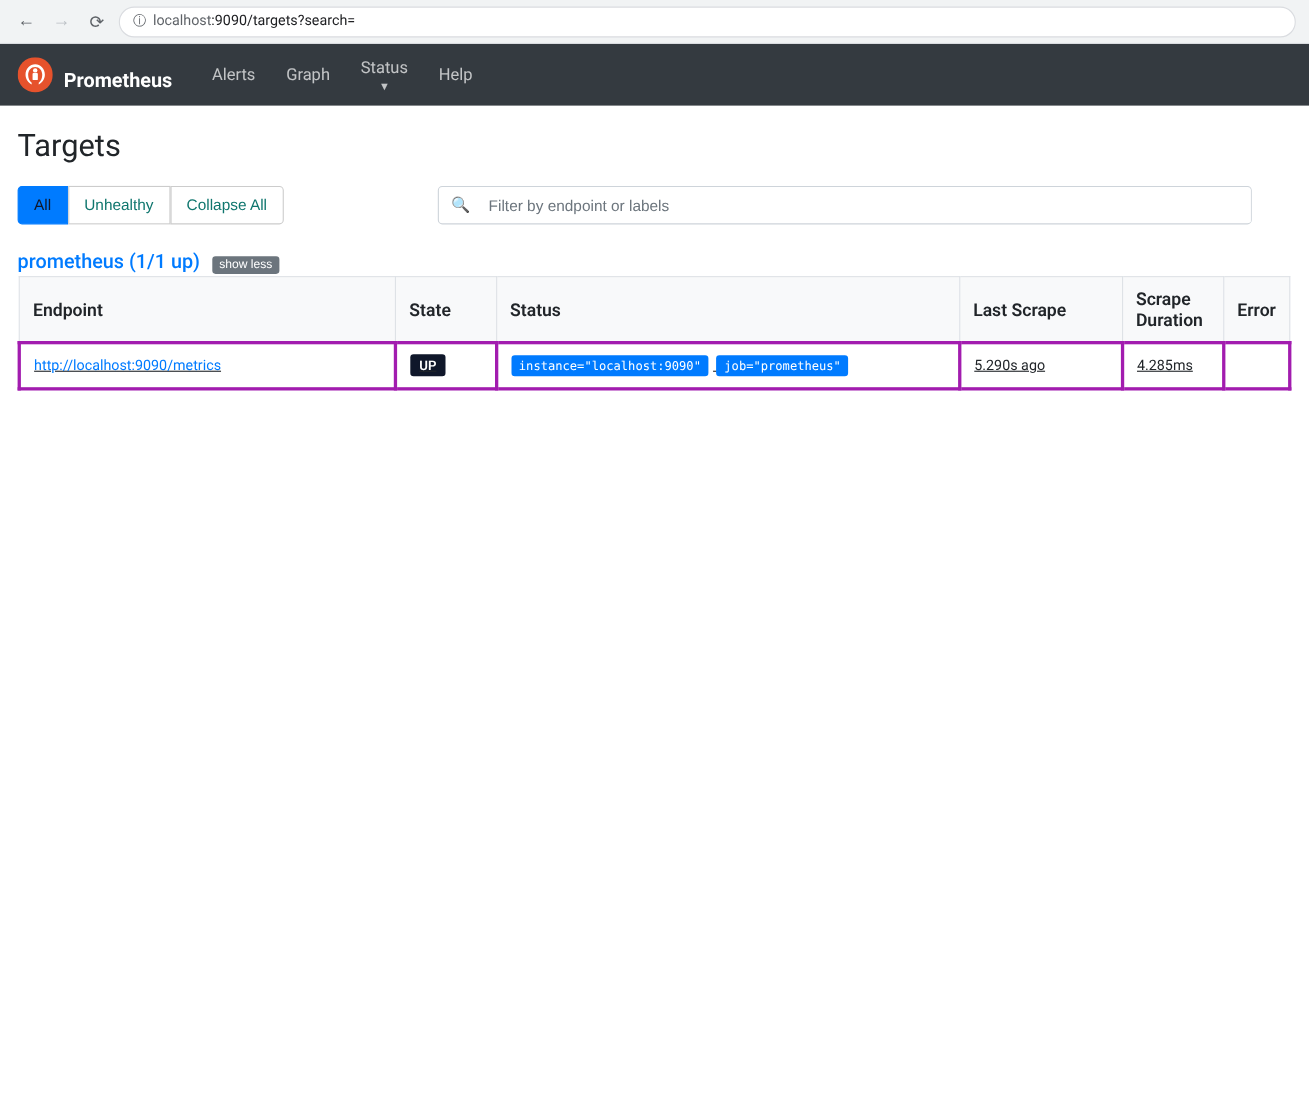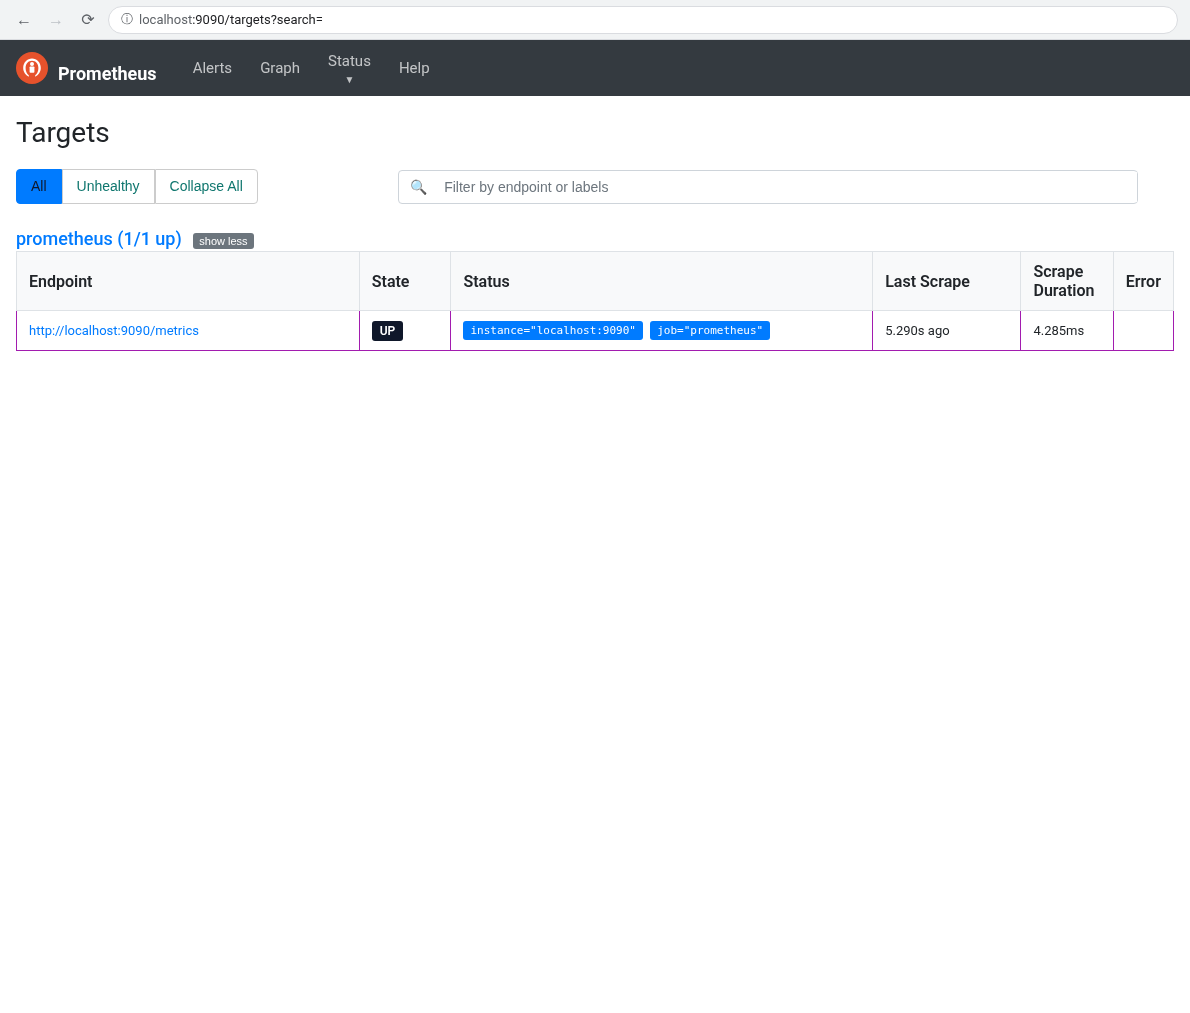--- a/index.html
+++ b/index.html
@@ -241,23 +241,24 @@
       padding: 10px 12px;
       text-align: left;
       font-weight: 600;
       font-size: 16px;
       border: 1px solid #dee2e6;
       color: #212529;
     }
 
     .targets-table td {
       padding: 10px 12px;
-      border: 1px solid #a21caf;
+      border: 3px solid #a21caf;
       vertical-align: middle;
       font-size: 13px;
+      text-decoration: underline;
     }
 
     .targets-table tr:nth-child(even) td {
       background: #f8f9fa;
     }
 
     .endpoint-link {
       color: #007bff;
       text-decoration: none;
     }

